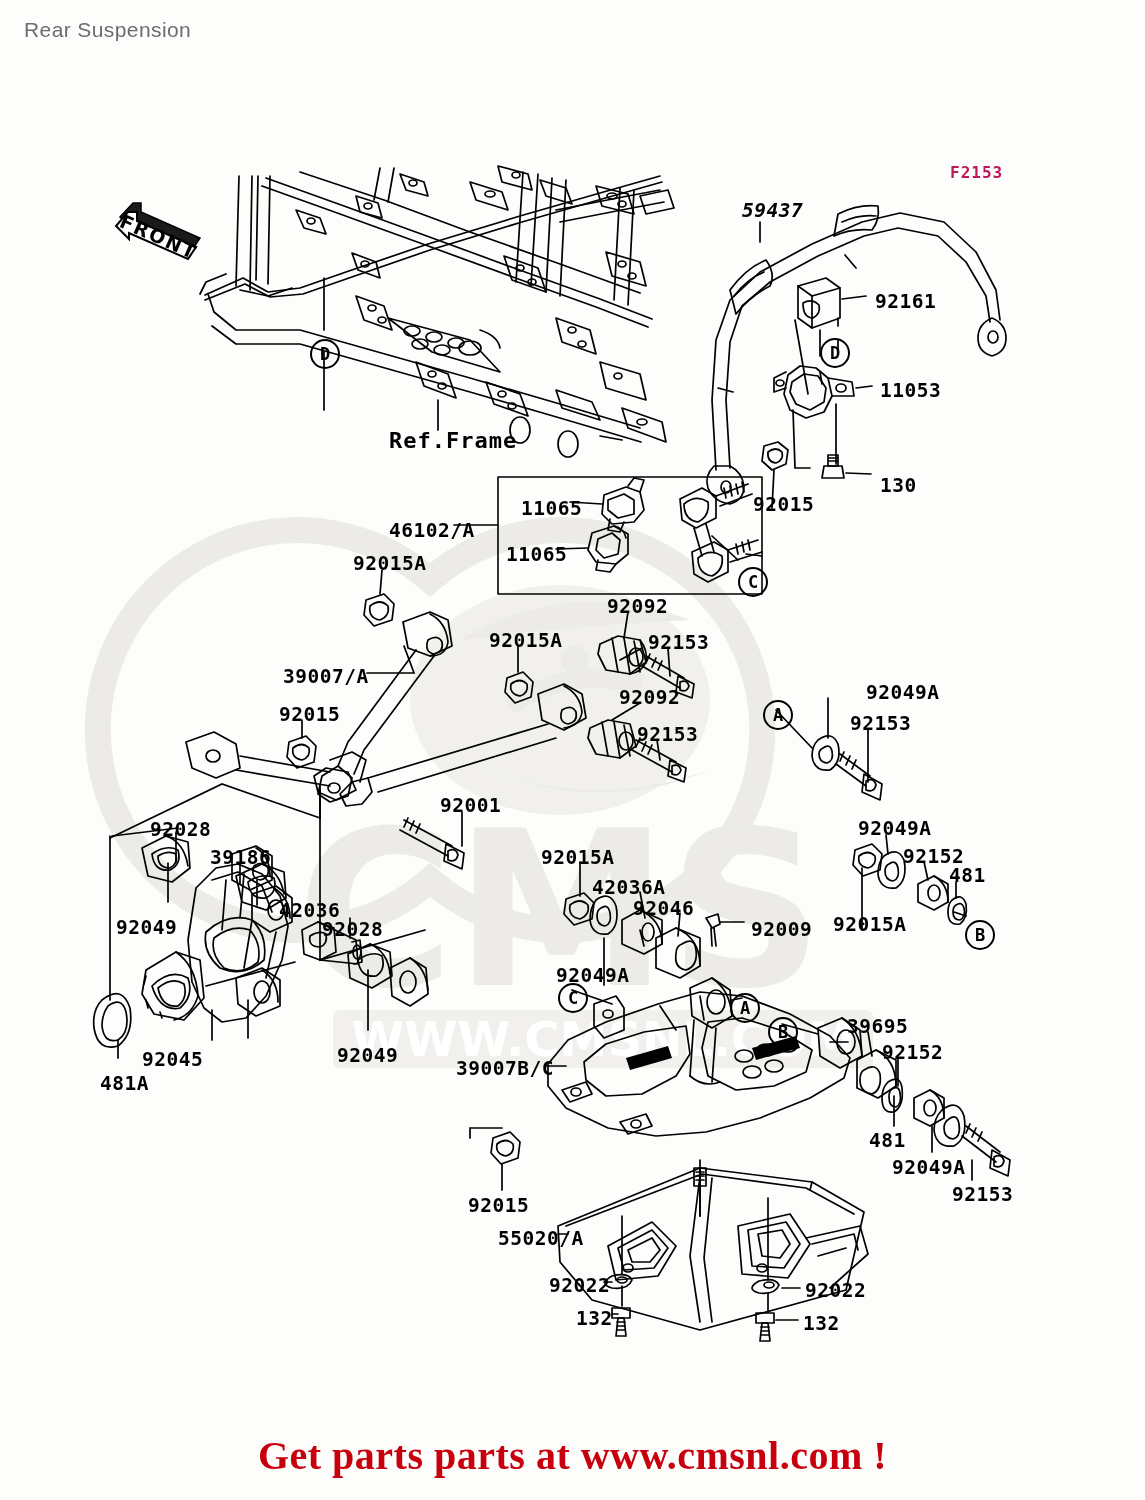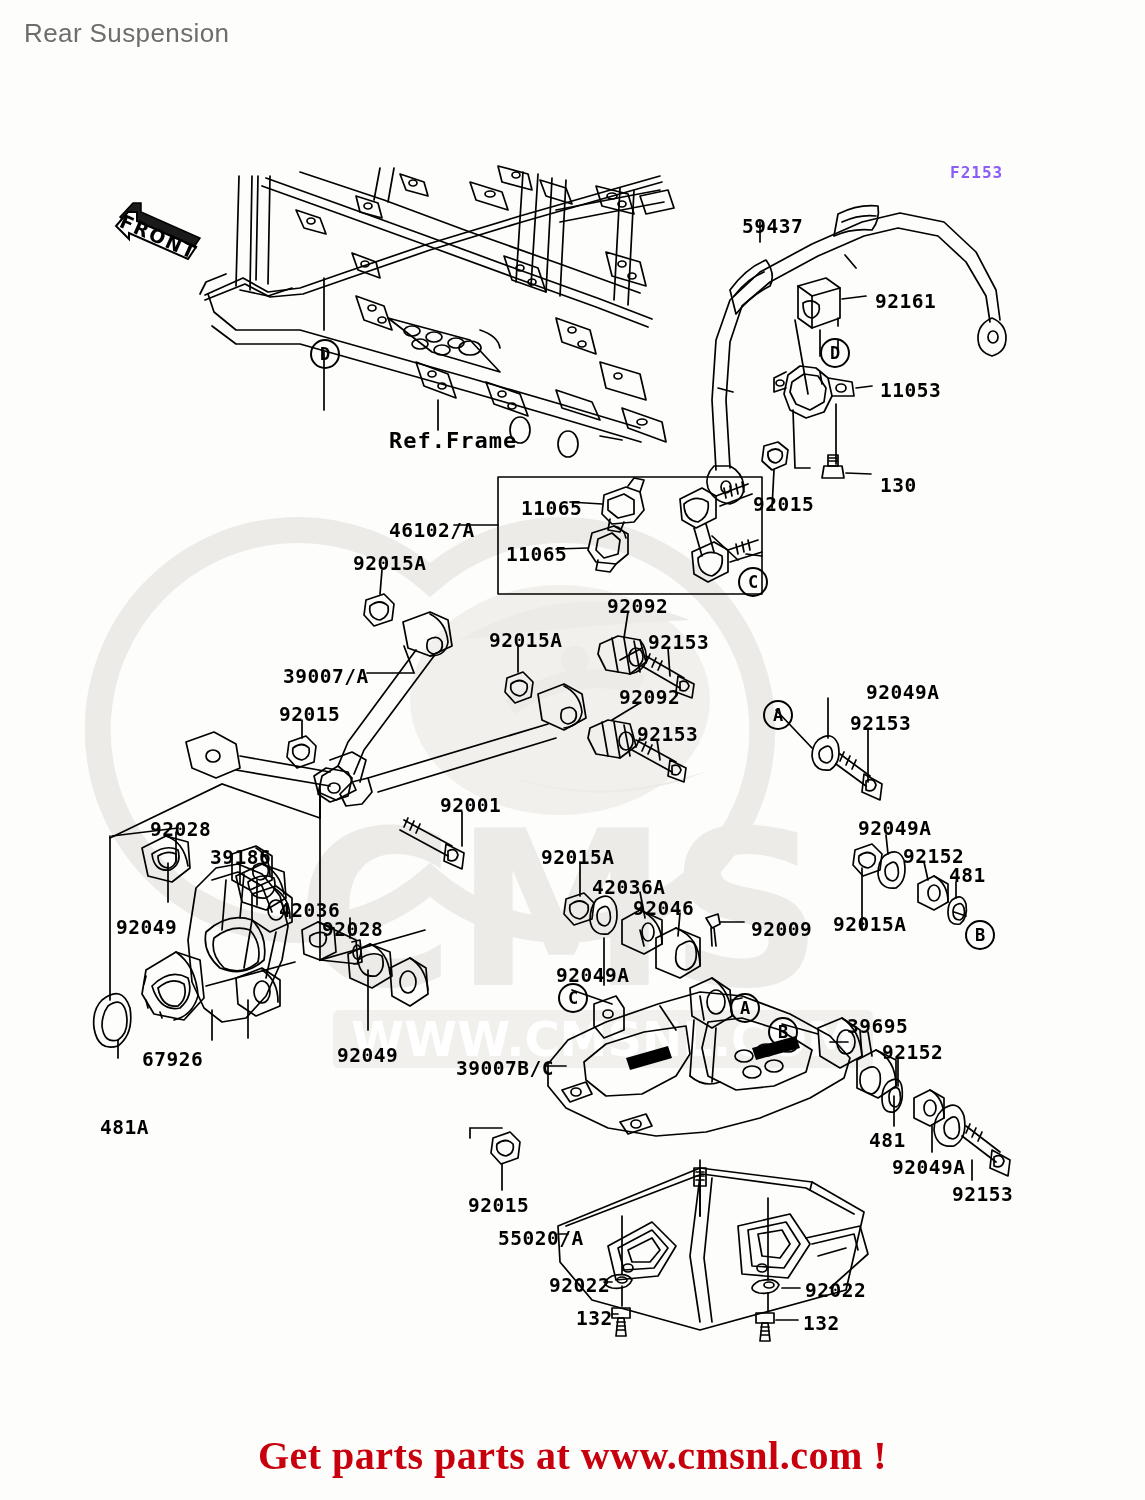--- a/index.html
+++ b/index.html
@@ -2,41 +2,41 @@
 <html><head>
 <meta charset="utf-8">
 <style>
   html,body{margin:0;padding:0;background:#fdfdfb;}
   body{width:1145px;height:1500px;position:relative;overflow:hidden;
        font-family:"DejaVu Sans",sans-serif;}
 
   #page-title{
     position:absolute;left:24px;top:18px;
     font-family:"Liberation Sans","DejaVu Sans",sans-serif;
-    font-size:26px;color:#6d6d6d;letter-spacing:.4px;font-weight:400;
+    font-size:21px;color:#6d6d6d;letter-spacing:.4px;font-weight:400;
   }
 
   #diagram{position:absolute;left:0;top:0;width:1145px;height:1400px;}
 
   .lbl{
     position:absolute;
     font-family:"DejaVu Sans Mono","Liberation Mono",monospace;
     font-weight:bold;font-size:19.5px;color:#000;
     white-space:nowrap;letter-spacing:.5px;line-height:1;
   }
   .ref{
     position:absolute;
     font-family:"DejaVu Sans Mono","Liberation Mono",monospace;
     font-weight:bold;font-size:22px;color:#000;white-space:nowrap;
     letter-spacing:1px;
   }
   .code{
     position:absolute;
     font-family:"DejaVu Sans Mono","Liberation Mono",monospace;
-    font-weight:bold;font-size:16px;color:#8b5cf6;letter-spacing:1px;
+    font-weight:bold;font-size:16px;color:#be185d;letter-spacing:1px;
   }
   .circled{
     position:absolute;width:30px;height:30px;border:2px solid #000;
     border-radius:50%;box-sizing:border-box;
     font-family:"DejaVu Sans Mono","Liberation Mono",monospace;
     font-weight:bold;font-size:17px;color:#000;
     display:flex;align-items:center;justify-content:center;background:transparent;
   }
 
   #footer{
@@ -649,21 +649,21 @@
       <path d="M128 212 L116 226 L129 239 L129 233 L188 259 L196 247 L137 221 L137 212 Z" fill="#ffffff" stroke="#000" stroke-width="2"></path>
       <text x="156" y="243" fill="#000" font-family="DejaVu Sans, sans-serif" font-size="19" font-weight="bold" letter-spacing="2" transform="rotate(24 156 243)" text-anchor="middle">FRONT</text>
     </g>
   </svg>
 
   <div class="code" style="left:950px;top:163px;">F2153</div>
 
   <div class="ref" style="left:389px;top:428px;">Ref.Frame</div>
 
   <div id="labels">
-      <div class="lbl" style="left: 742px; top: 217px;">59437</div>
+      <div class="lbl" style="left: 742px; top: 201px; font-style: italic;">59437</div>
       <div class="lbl" style="left: 875px; top: 292px;">92161</div>
       <div class="lbl" style="left: 880px; top: 381px;">11053</div>
       <div class="lbl" style="left: 880px; top: 476px;">130</div>
       <div class="lbl" style="left: 753px; top: 495px;">92015</div>
       <div class="lbl" style="left: 521px; top: 499px;">11065</div>
       <div class="lbl" style="left: 506px; top: 545px;">11065</div>
       <div class="lbl" style="left: 389px; top: 521px;">46102/A</div>
       <div class="lbl" style="left: 353px; top: 554px;">92015A</div>
       <div class="lbl" style="left: 607px; top: 597px;">92092</div>
       <div class="lbl" style="left: 489px; top: 631px;">92015A</div>
@@ -685,23 +685,23 @@
       <div class="lbl" style="left: 279px; top: 901px;">42036</div>
       <div class="lbl" style="left: 633px; top: 899px;">92046</div>
       <div class="lbl" style="left: 116px; top: 918px;">92049</div>
       <div class="lbl" style="left: 322px; top: 920px;">92028</div>
       <div class="lbl" style="left: 751px; top: 920px;">92009</div>
       <div class="lbl" style="left: 833px; top: 915px;">92015A</div>
       <div class="lbl" style="left: 556px; top: 966px;">92049A</div>
       <div class="lbl" style="left: 847px; top: 1017px;">39695</div>
       <div class="lbl" style="left: 882px; top: 1043px;">92152</div>
       <div class="lbl" style="left: 456px; top: 1059px;">39007B/C</div>
-      <div class="lbl" style="left: 142px; top: 1050px;">67926</div>
+      <div class="lbl" style="left: 142px; top: 1050px;">92045</div>
       <div class="lbl" style="left: 337px; top: 1046px;">92049</div>
-      <div class="lbl" style="left: 100px; top: 1074px; margin-top: 44px;">481A</div>
+      <div class="lbl" style="left: 100px; top: 1074px;">481A</div>
       <div class="lbl" style="left: 869px; top: 1131px;">481</div>
       <div class="lbl" style="left: 892px; top: 1158px;">92049A</div>
       <div class="lbl" style="left: 952px; top: 1185px;">92153</div>
       <div class="lbl" style="left: 468px; top: 1196px;">92015</div>
       <div class="lbl" style="left: 498px; top: 1229px;">55020/A</div>
       <div class="lbl" style="left: 549px; top: 1276px;">92022</div>
       <div class="lbl" style="left: 805px; top: 1281px;">92022</div>
       <div class="lbl" style="left: 576px; top: 1309px;">132</div>
       <div class="lbl" style="left: 803px; top: 1314px;">132</div>
     </div>

